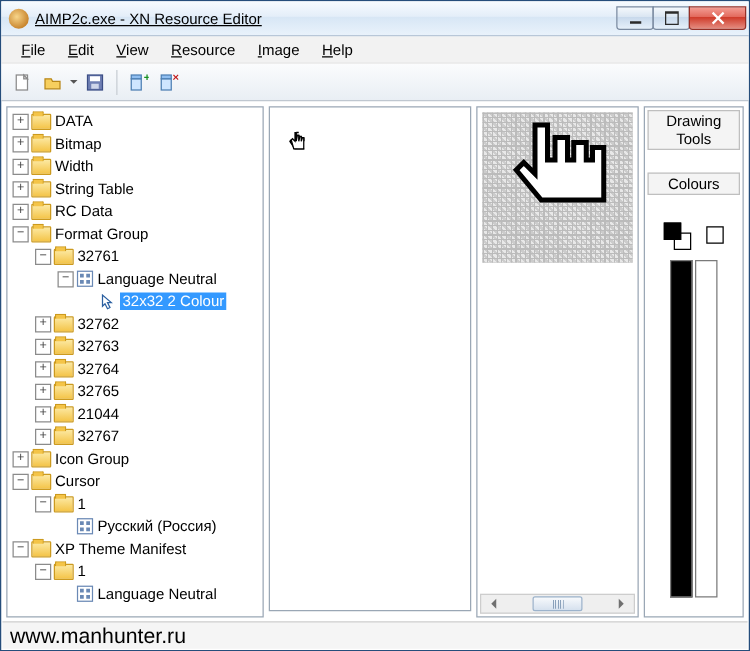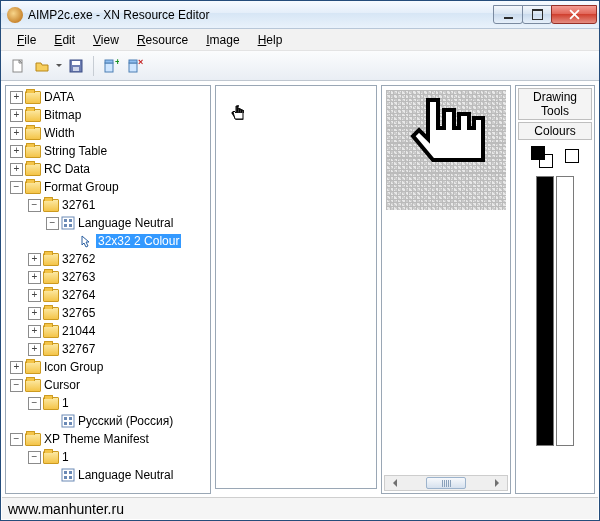--- a/index.html
+++ b/index.html
@@ -22,21 +22,21 @@
     display: flex;
     align-items: center;
     padding: 0 2px 0 6px;
     position: relative;
   }
   .titlebar .app-icon {
     width:16px;height:16px;margin-right:5px;
     background: radial-gradient(circle at 40% 40%, #f7d58a, #c9862f 70%);
     border-radius:50%;
   }
-  .titlebar .title { color:#000; flex:1; }
+  .titlebar .title { color:#000; flex:1;text-decoration:underline; }
   .win-btns { display:flex; gap:0; }
   .win-btn {
     width:30px;height:19px;border:1px solid #7a8aa0;border-radius:0 0 3px 3px;
     margin-left:-1px;display:flex;align-items:center;justify-content:center;
     background:linear-gradient(#f4f8fc,#d9e5f2 45%,#c8d9ec 46%,#e6f0fa);
     font-family: Arial;
   }
   .win-btn.min::before{content:"";width:9px;height:2px;background:#2b2b2b;margin-top:6px;}
   .win-btn.max::before{content:"";width:9px;height:8px;border:1px solid #2b2b2b;border-top-width:2px;}
   .win-btn.close{
@@ -100,36 +100,36 @@
     background:#efefef;border:1px solid #cdcdcd;display:flex;align-items:center;
   }
   .hscroll .arr{width:16px;height:14px;display:flex;align-items:center;justify-content:center;}
   .hscroll .arr::before{content:"";border:4px solid transparent;}
   .hscroll .arr.l::before{border-right-color:#707070;}
   .hscroll .arr.r::before{border-left-color:#707070;}
   .hscroll .thumb{flex:0 0 40px;height:12px;margin:0 auto;background:linear-gradient(#f7f9fc,#d6e1ee);border:1px solid #9cb3cc;border-radius:2px;display:flex;align-items:center;justify-content:center;}
   .hscroll .thumb::before{content:"";width:9px;height:7px;background:repeating-linear-gradient(90deg,#8aa1bb 0 1px,transparent 1px 2px);}
   
   .tools-pane{width:80px;display:flex;flex-direction:column;}
-  .tool-hdr{border:1px solid #bfbfbf;background:#f4f4f4;text-align:center;padding:1px 0;margin:2px 2px 0;}
+  .tool-hdr{border:1px solid #bfbfbf;background:#f4f4f4;text-align:center;padding:1px 0;margin:2px 2px 16px;}
   .swatches{display:flex;gap:12px;justify-content:center;margin:6px 0;}
   .sw-main{position:relative;width:22px;height:22px;}
   .sw-main .s{position:absolute;width:14px;height:14px;border:1px solid #000;}
   .sw-main .s.a{background:#000;left:0;top:0;}
   .sw-main .s.b{background:#fff;right:0;bottom:0;}
   .sw-single{width:14px;height:14px;border:1px solid #000;background:#fff;margin-top:3px;}
   .pal{display:flex;justify-content:center;gap:2px;margin:2px 0 0;}
   .pal-c{width:18px;height:270px;border:1px solid #7a7a7a;}
   .pal-c.b{background:#000;}
   .pal-c.w{background:#fff;}
   
   .status{
     position:absolute;left:1px;right:1px;bottom:1px;height:22px;
     border-top:1px solid #cfcfcf;background:#f5f5f5;display:flex;align-items:center;
-    padding:0 6px;font-size:14px;font-family:Arial;
+    padding:0 6px;font-size:17px;font-family:Arial;
   }
 </style>
 </head>
 <body>
 
 <div class="titlebar">
   <div class="app-icon"></div>
   <div class="title">AIMP2c.exe - XN Resource Editor</div>
   <div class="win-btns">
     <div class="win-btn min"></div>

